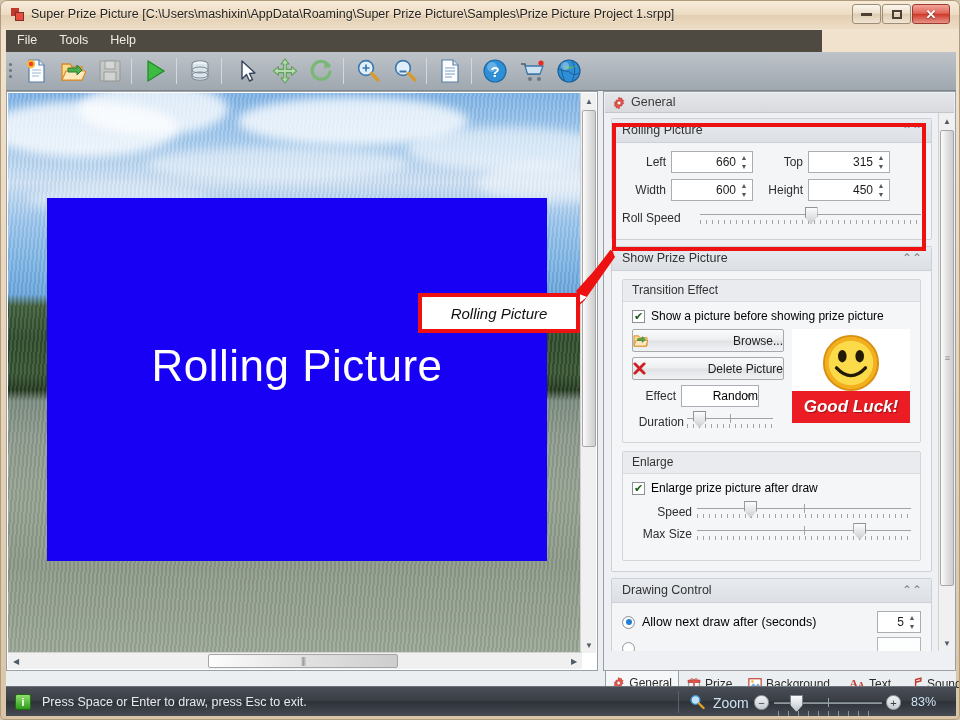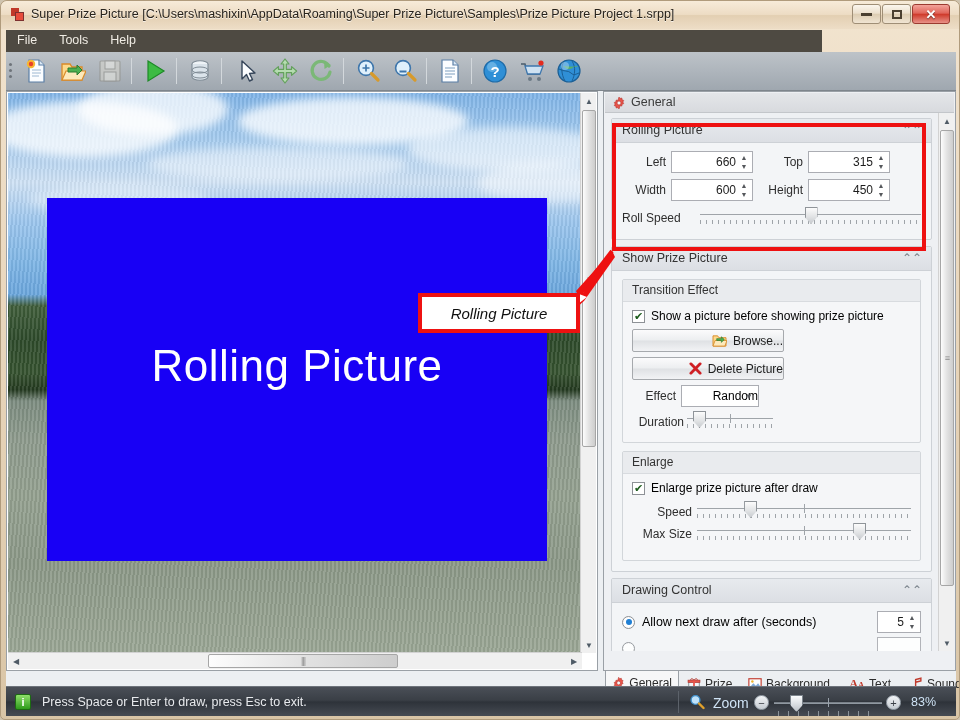--- a/index.html
+++ b/index.html
@@ -218,21 +218,21 @@
         font-size:11px; color:#1d5c1d; margin-right:6px; cursor:pointer;}
   .rb { width:13px; height:13px; border:1px solid #8d9196; border-radius:50%;
         background:radial-gradient(circle,#ffffff 55%,#eef0f2 100%);
         display:inline-flex; align-items:center; justify-content:center;
         margin-right:7px; cursor:pointer; }
   .rb i { width:6px; height:6px; border-radius:50%; background:#1f7fd4; display:block;}
 
   .btn {
     height:23px; border:1px solid #a6a9ad; border-radius:2px;
     background:linear-gradient(to bottom,#fbfbfc,#eceef0 48%,#dfe1e4 52%,#f2f3f5);
-    display:flex; align-items:center; justify-content:flex-end; gap:6px;
+    display:flex; align-items:center; justify-content:space-between; gap:6px;
     font-size:12px; color:#1d1d1d; cursor:pointer;
   }
 
   .combo {
     height:22px; border:1px solid #abadb3; background:#fff;
     display:flex; align-items:center; padding-left:5px; font-size:12px;
     position:relative; cursor:pointer;justify-content:flex-end;
   }
   .combo-arrow { position:absolute; right:5px; top:6px; font-size:8px; color:#5b5e62;}
 
@@ -630,20 +630,30 @@
                       <div class="slider-wrap" style="flex:0 0 86px;">
                         <div class="slider-track"></div>
                         <div class="slider-mid" style="left:50%"></div>
                         <div class="slider-ticks"></div>
                         <div class="slider-thumb" style="left:6px;"></div>
                       </div>
                     </div>
 
                   </div>
 
+                  <div id="preview">
+                    <svg id="smiley" width="62" height="60" viewBox="0 0 64 62">
+                      <circle cx="32" cy="31" r="28" fill="#f2b01e" stroke="#d98f12" stroke-width="2"></circle>
+                      <circle cx="32" cy="31" r="23" fill="#fcdb4a"></circle>
+                      <ellipse cx="23" cy="24" rx="4.4" ry="6.4" fill="#221a05"></ellipse>
+                      <ellipse cx="41" cy="24" rx="4.4" ry="6.4" fill="#221a05"></ellipse>
+                      <path d="M17 36 Q32 52 47 36" fill="none" stroke="#221a05" stroke-width="3.4" stroke-linecap="round"></path>
+                    </svg>
+                    <div id="goodluck">Good Luck!</div>
+                  </div>
                 </div>
 
               </div>
             </div>
 
             <div class="subgroup" style="margin-bottom:0">
               <div class="subgroup-head">Enlarge</div>
               <div class="subgroup-body">
 
                 <div class="row">

